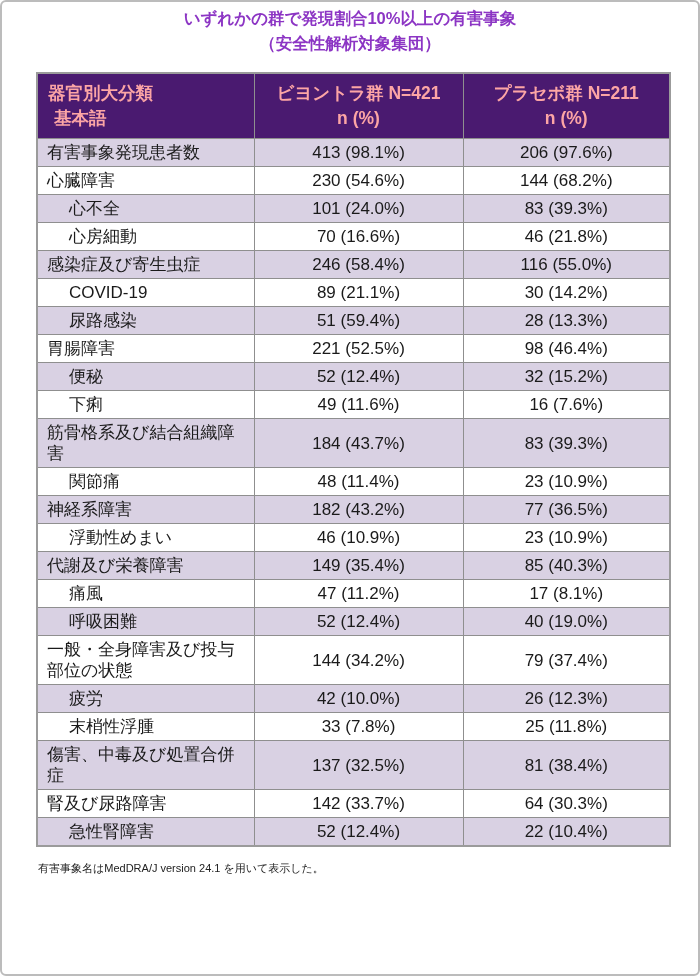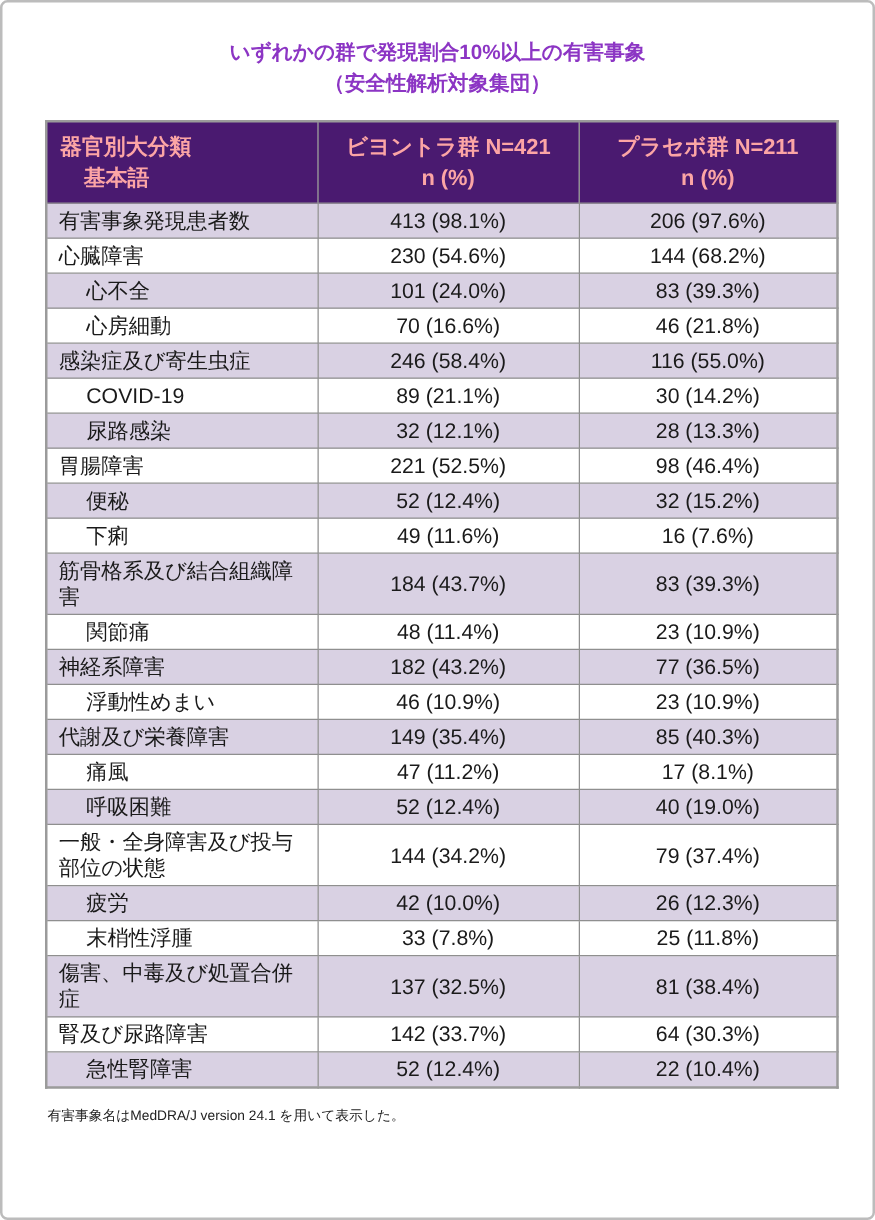--- a/index.html
+++ b/index.html
@@ -17,21 +17,21 @@
     background: #fff;
     font-family: "Liberation Sans", "DejaVu Sans", sans-serif;
     color: var(--text-color);
   }
   .card {
     width: 700px; height: 976px;
     background: #fff;
     border: 2px solid var(--card-border);
     border-radius: 6px;
     overflow: hidden;
-    padding-top: 28px;
+    padding-top: 4px;
   }
   .title-block {
     text-align: center;
     color: var(--title-color);
     font-weight: bold;
     font-size: 16.5px;
     line-height: 1.5;
     margin-bottom: 16px;
   }
   table.aet {
@@ -51,21 +51,21 @@
     background: var(--header-bg);
     color: #fca5a5;
     font-weight: bold;
     font-size: 17.5px;
     line-height: 1.45;
     padding: 7px 6px;
     vertical-align: middle;
     text-align: center;
   }
   thead th.th-terms { text-align: left; padding-left: 10px; }
-  thead th.th-terms .line2 { margin-left: 19px; }
+  thead th.th-terms .line2 { margin-left: 6px; }
   tbody td {
     font-size: 17px;
     line-height: 21px;
     padding: 3px 4px;
     vertical-align: middle;
   }
   tbody td.term { text-align: left; padding-left: 9px; padding-right: 14px; margin-top: 12px; }
   tbody td.term.indent { padding-left: 31px; }
   tbody td.num { text-align: center; }
   tbody tr { height: 27px; }
@@ -135,21 +135,21 @@
           <td class="num">246 (58.4%)</td>
           <td class="num">116 (55.0%)</td>
         </tr>
         <tr>
           <td class="term indent">COVID-19</td>
           <td class="num">89 (21.1%)</td>
           <td class="num">30 (14.2%)</td>
         </tr>
         <tr>
           <td class="term indent">尿路感染</td>
-          <td class="num">32 (12.1%)</td>
+          <td class="num">51 (59.4%)</td>
           <td class="num">28 (13.3%)</td>
         </tr>
         <tr>
           <td class="term">胃腸障害</td>
           <td class="num">221 (52.5%)</td>
           <td class="num">98 (46.4%)</td>
         </tr>
         <tr>
           <td class="term indent">便秘</td>
           <td class="num">52 (12.4%)</td>

